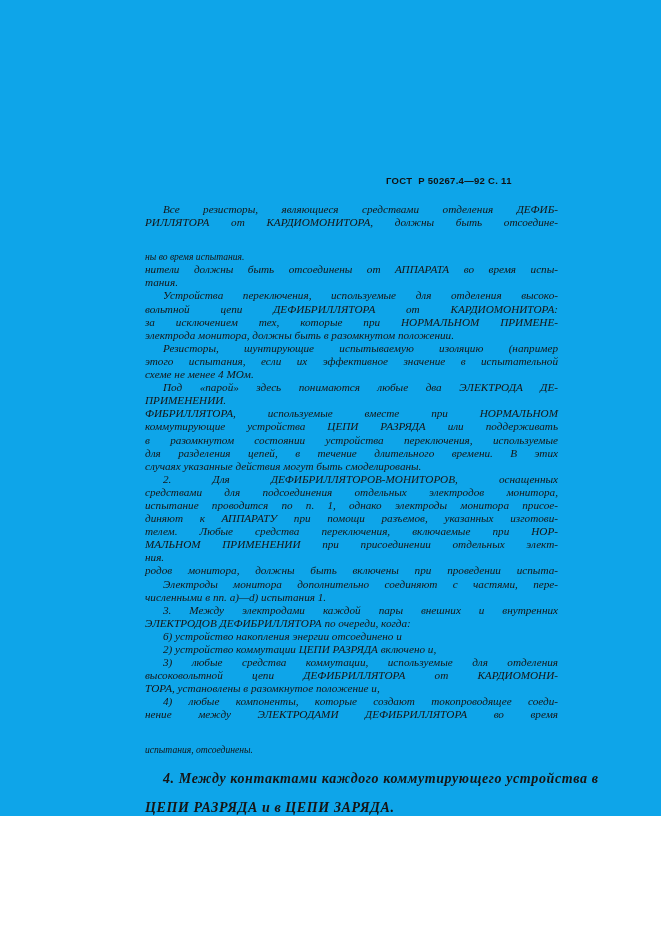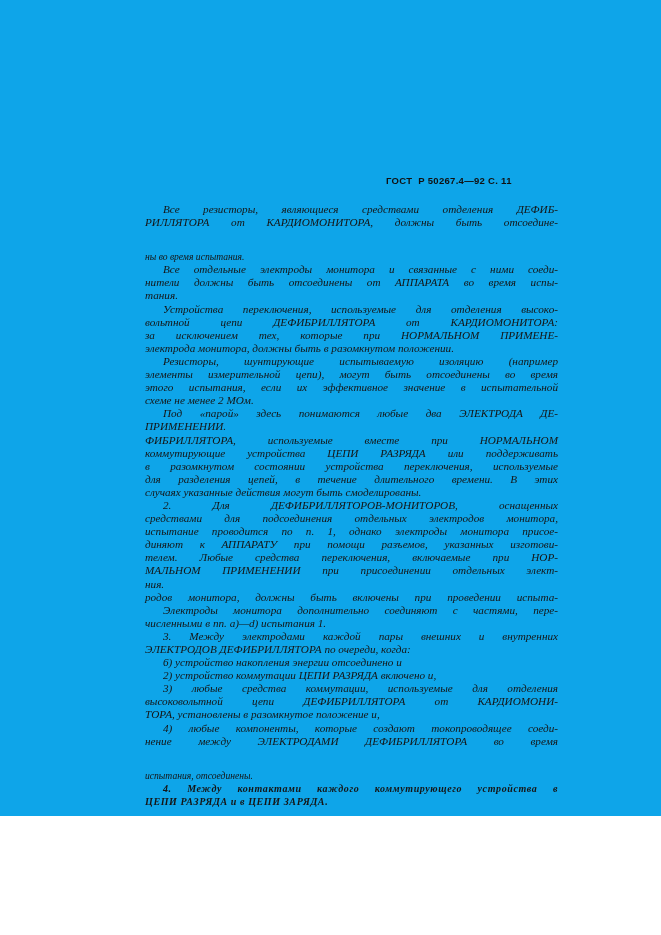--- a/index.html
+++ b/index.html
@@ -12,42 +12,40 @@
   }
   .body {
     position: absolute; left: 145px; top: 203px; width: 413px;
     font-family: Liberation Serif, serif; font-style: italic;
     font-size: 11.2px; line-height: 13.1px; color: #151515;
   }
   .line { display: block; white-space: nowrap; height: 13.1px; text-align: justify; text-align-last: justify; }
   .line.last { text-align-last: left; }
   .line.indent { padding-left: 18px; }
   .line.small { font-size: 9.6px; margin-top: 21px; }
-  .line.tiny { font-size: 10px; font-weight: bold; letter-spacing: 0.6px; }
+  .line.tiny { font-size: 14px; font-weight: bold; letter-spacing: 0.6px; margin-top: 16px; }
 </style>
 </head>
 <body>
 
 <div class="page">
   <div class="header">ГОСТ  Р 50267.4—92 С. 11</div>
   <div class="body" id="body">
       <span class="line indent">Все резисторы, являющиеся средствами отделения ДЕФИБ-</span>
       <span class="line">РИЛЛЯТОРА от КАРДИОМОНИТОРА, должны быть отсоедине-</span>
       <span class="line last small">ны во время испытания.</span>
-      <span class="line indent">Все отдельные электроды монитора и связанные с ними соеди-</span>
       <span class="line">нители должны быть отсоединены от АППАРАТА во время испы-</span>
       <span class="line last">тания.</span>
       <span class="line indent">Устройства переключения, используемые для отделения высоко-</span>
       <span class="line">вольтной цепи ДЕФИБРИЛЛЯТОРА от КАРДИОМОНИТОРА:</span>
       <span class="line">за исключением тех, которые при НОРМАЛЬНОМ ПРИМЕНЕ-</span>
       <span class="line last">электрода монитора, должны быть в разомкнутом положении.</span>
       <span class="line indent">Резисторы, шунтирующие испытываемую изоляцию (например</span>
-      <span class="line">элементы измерительной цепи), могут быть отсоединены во время</span>
       <span class="line">этого испытания, если их эффективное значение в испытательной</span>
-      <span class="line last">схеме не менее 2 МОм.</span>
+      <span class="line last">схеме не менее 4 МОм.</span>
       <span class="line indent">Под «парой» здесь понимаются любые два ЭЛЕКТРОДА ДЕ-</span>
       <span class="line last">ПРИМЕНЕНИИ.</span>
       <span class="line">ФИБРИЛЛЯТОРА, используемые вместе при НОРМАЛЬНОМ</span>
       <span class="line">коммутирующие устройства ЦЕПИ РАЗРЯДА или поддерживать</span>
       <span class="line">в разомкнутом состоянии устройства переключения, используемые</span>
       <span class="line">для разделения цепей, в течение длительного времени. В этих</span>
       <span class="line last">случаях указанные действия могут быть смоделированы.</span>
       <span class="line indent">2. Для ДЕФИБРИЛЛЯТОРОВ-МОНИТОРОВ, оснащенных</span>
       <span class="line">средствами для подсоединения отдельных электродов монитора,</span>
       <span class="line">испытание проводится по п. 1, однако электроды монитора присое-</span>

